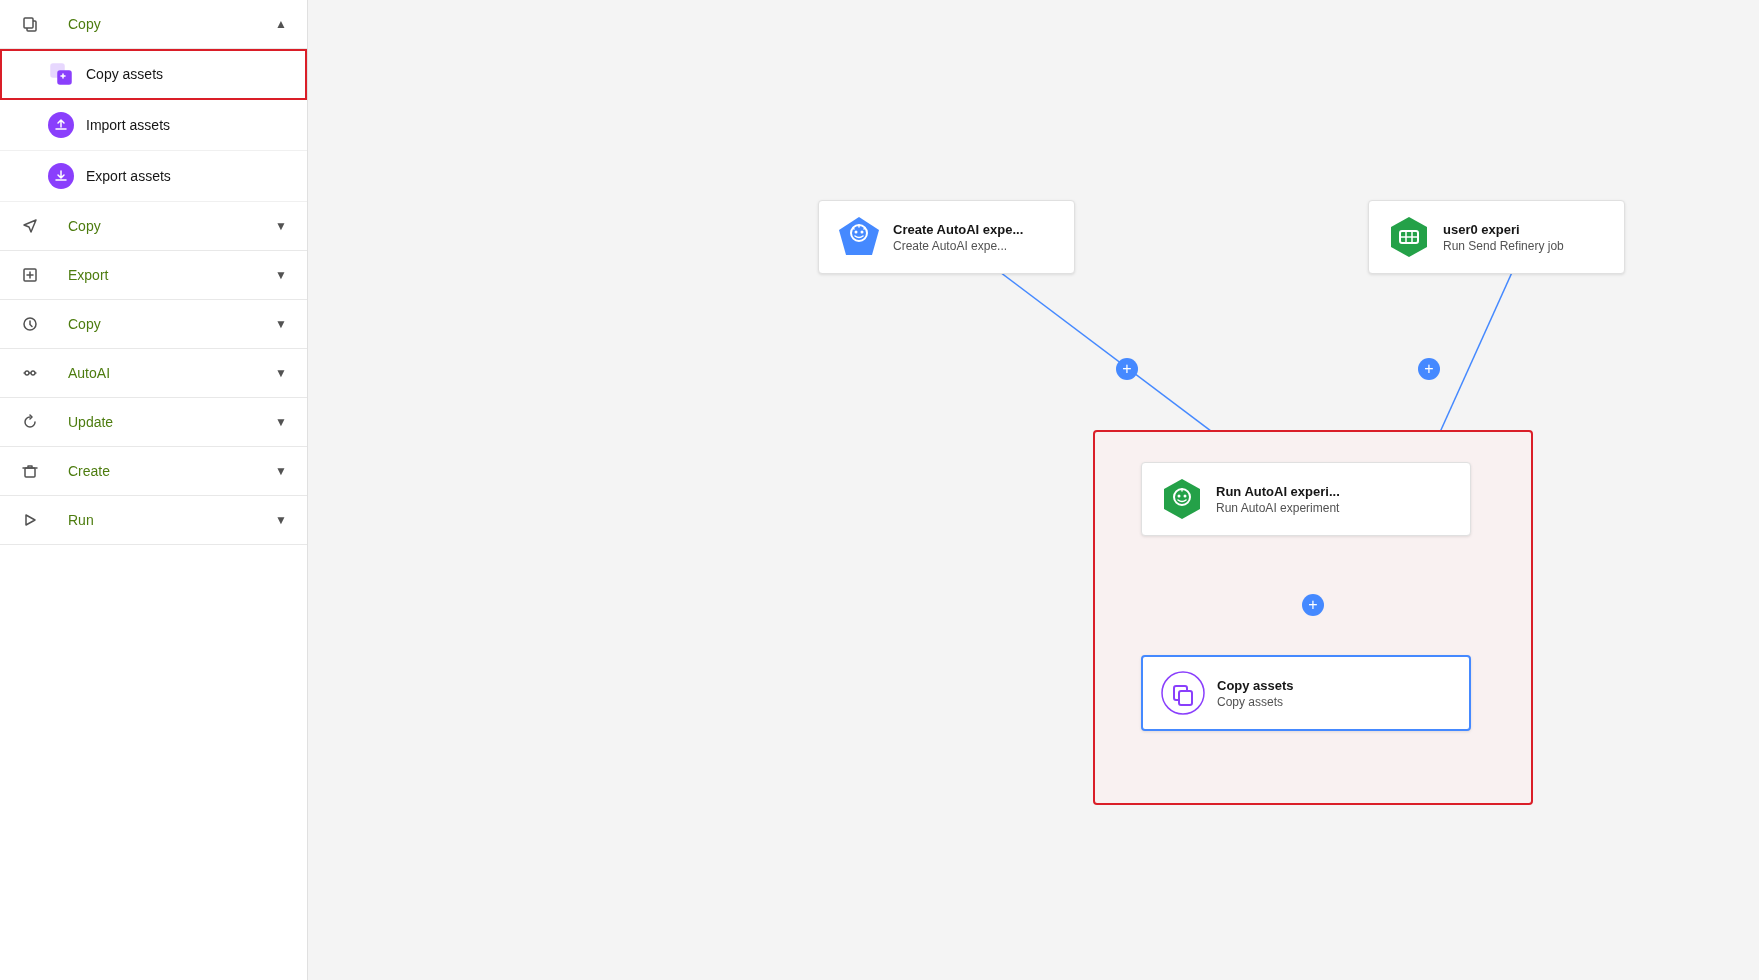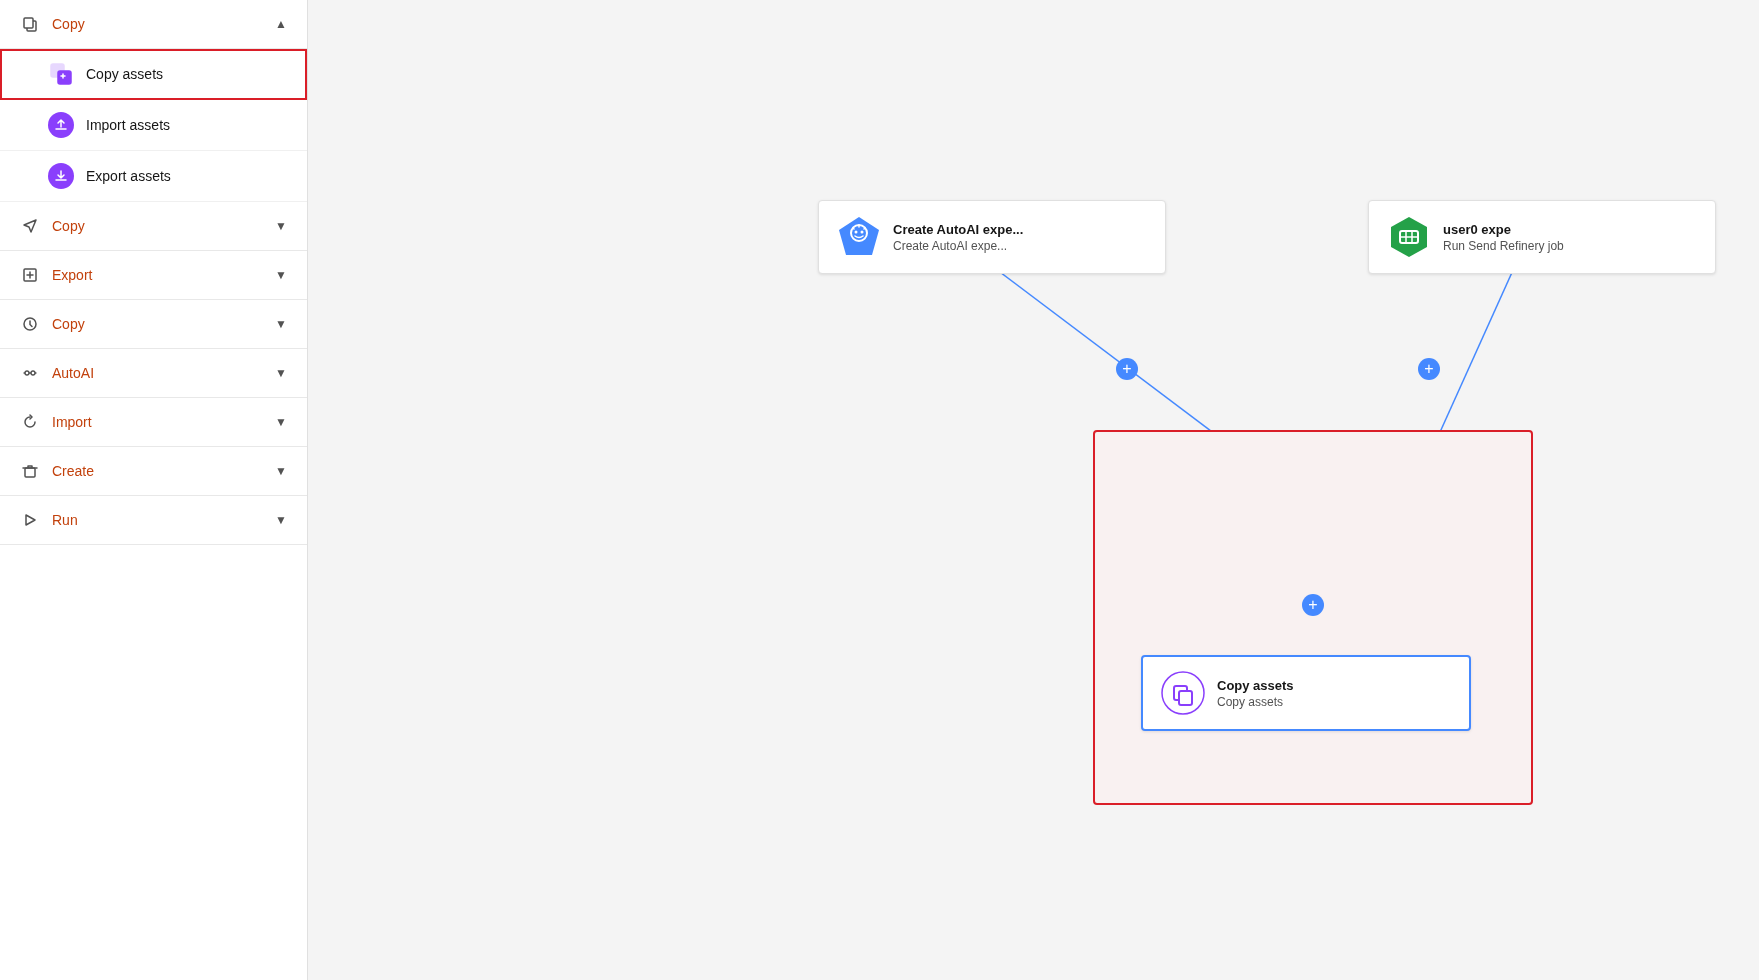--- a/index.html
+++ b/index.html
@@ -21,24 +21,24 @@
       align-items: center;
       justify-content: space-between;
       padding: 14px 20px;
       cursor: pointer;
       border-bottom: 1px solid #e8e8e8;
     }
 
     .sidebar-section-header .left {
       display: flex;
       align-items: center;
-      gap: 12px;
+      gap: 28px;
       font-size: 14px;
       font-weight: 500;
-      color: #c2410c;
+      color: #4d7c0f;
     }
 
     .sidebar-item-row {
       display: flex;
       align-items: center;
       gap: 12px;
       padding: 12px 20px 12px 48px;
       cursor: pointer;
       font-size: 14px;
       color: #161616;
@@ -96,21 +96,21 @@
     
     .flow-node {
       position: absolute;
       background: #ffffff;
       border: 1px solid #e0e0e0;
       border-radius: 4px;
       display: flex;
       align-items: center;
       gap: 12px;
       padding: 14px 18px;
-      width: 348px;
+      width: 257px;
       box-shadow: 0 1px 3px rgba(0,0,0,0.1);
     }
 
     .flow-node .node-icon {
       width: 44px;
       height: 44px;
       flex-shrink: 0;
       display: flex;
       align-items: center;
       justify-content: center;
@@ -266,21 +266,21 @@
   </div>
 
   <div class="sidebar-section-header">
     <div class="left">
       <span class="section-icon">
         <svg width="16" height="16" viewBox="0 0 16 16" fill="none">
           <path d="M13 8A5 5 0 1 1 8 3" stroke="#525252" stroke-width="1.5" stroke-linecap="round" fill="none"></path>
           <path d="M8 1l2 2-2 2" stroke="#525252" stroke-width="1.5" stroke-linecap="round" stroke-linejoin="round" fill="none"></path>
         </svg>
       </span>
-      <span>Import</span>
+      <span>Update</span>
     </div>
     <span class="chevron">▼</span>
   </div>
 
   <div class="sidebar-section-header">
     <div class="left">
       <span class="section-icon">
         <svg width="16" height="16" viewBox="0 0 16 16" fill="none">
           <rect x="3" y="5" width="10" height="9" rx="1" stroke="#525252" stroke-width="1.5" fill="none"></rect>
           <path d="M1 5h14M6 5V3h4v2" stroke="#525252" stroke-width="1.5" stroke-linecap="round" stroke-linejoin="round"></path>
@@ -343,29 +343,45 @@
   <div class="flow-node" style="left: 1060px; top: 200px;">
     <div class="node-icon">
       <svg width="44" height="44" viewBox="0 0 44 44">
 
         <polygon points="22,2 40,12 40,32 22,42 4,32 4,12" fill="#24a148"></polygon>
         <rect x="13" y="16" width="18" height="12" rx="2" fill="none" stroke="white" stroke-width="2"></rect>
         <path d="M13 22h18M19 16v12M25 16v12" stroke="white" stroke-width="1.5"></path>
       </svg>
     </div>
     <div class="node-text">
-      <div class="node-title">user0 expe</div>
+      <div class="node-title">user0 experi</div>
       <div class="node-subtitle">Run Send Refinery job</div>
     </div>
   </div>
 
   <div class="plus-connector" style="left: 808px; top: 358px;">+</div>
 
   <div class="plus-connector" style="left: 1110px; top: 358px;">+</div>
 
+  <div class="flow-node" style="left: 833px; top: 462px; width: 330px;">
+    <div class="node-icon">
+      <svg width="44" height="44" viewBox="0 0 44 44">
+        <polygon points="22,2 40,12 40,32 22,42 4,32 4,12" fill="#24a148"></polygon>
+        <circle cx="22" cy="20" r="8" fill="none" stroke="white" stroke-width="2"></circle>
+        <circle cx="19" cy="19" r="1.5" fill="white"></circle>
+        <circle cx="25" cy="19" r="1.5" fill="white"></circle>
+        <path d="M18 23 Q22 26 26 23" stroke="white" stroke-width="1.5" fill="none" stroke-linecap="round"></path>
+        <path d="M22 12v2" stroke="white" stroke-width="1.5" stroke-linecap="round"></path>
+      </svg>
+    </div>
+    <div class="node-text">
+      <div class="node-title">Run AutoAI experi...</div>
+      <div class="node-subtitle">Run AutoAI experiment</div>
+    </div>
+  </div>
 
   <div class="plus-connector" style="left: 994px; top: 594px;">+</div>
 
   <div class="flow-node blue-border" style="left: 833px; top: 655px; width: 330px;">
     <div class="node-icon">
       <svg width="44" height="44" viewBox="0 0 44 44">
         <circle cx="22" cy="22" r="21" fill="white" stroke="#8a3ffc" stroke-width="1.5"></circle>
         <rect x="13" y="15" width="13" height="14" rx="2" fill="none" stroke="#8a3ffc" stroke-width="2"></rect>
         <rect x="18" y="20" width="13" height="14" rx="2" fill="white" stroke="#8a3ffc" stroke-width="2"></rect>
       </svg>

